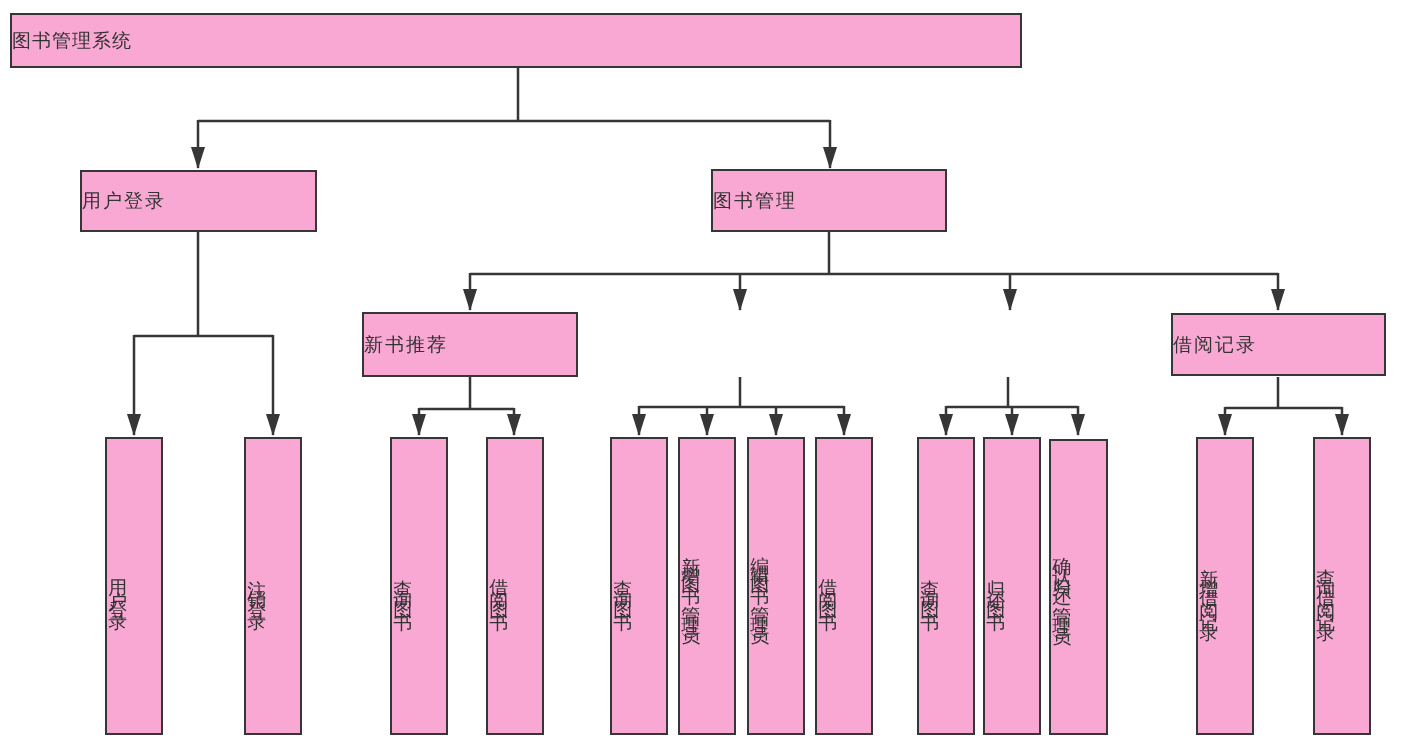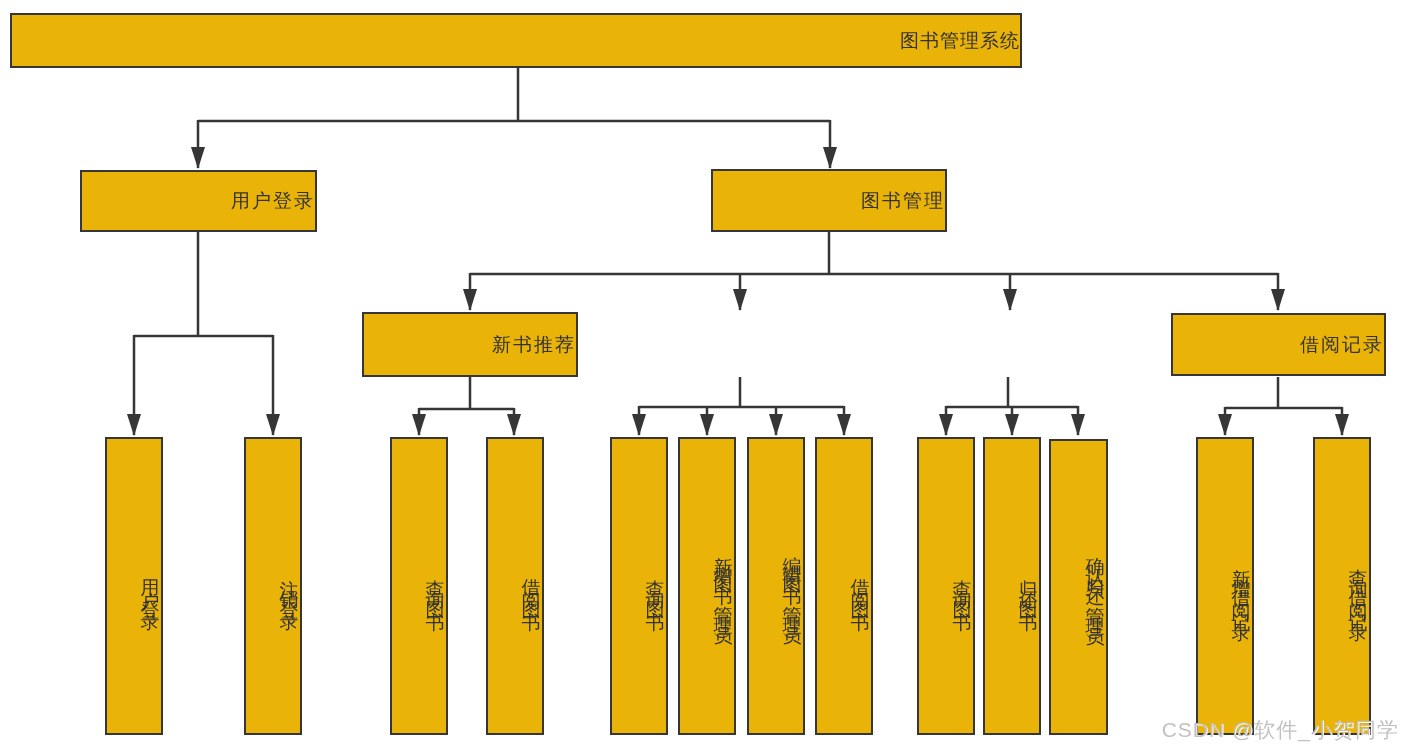--- a/index.html
+++ b/index.html
@@ -23,24 +23,24 @@
   }
   .connectors path.ln {
     fill: none;
     stroke: #363636;
     stroke-width: 2.5;
   }
   .node {
     position: absolute;
     box-sizing: border-box;
     border: 2.5px solid #363636;
-    background: #eab308;
+    background: #f9a8d4;
     display: flex;
     align-items: center;
-    justify-content: flex-end;
+    justify-content: flex-start;
     color: #333333;
   }
   .node.h span {
     font-size: 19px;
     letter-spacing: 2px;
     white-space: nowrap;
   }
   .node.root span {
     font-size: 19px;
     letter-spacing: 1px;
@@ -121,21 +121,21 @@
   <div class="node h" style="left:80px; top:170px; width:237px; height:62px;">
     <span>用户登录</span>
   </div>
   <div class="node h" style="left:711px; top:169px; width:236px; height:63px;">
     <span>图书管理</span>
   </div>
 
   <div class="node h" style="left:362px; top:312px; width:216px; height:65px;">
     <span>新书推荐</span>
   </div>
-  <div class="node h" style="left:1171px; top:313px; width:215px; height:63px;padding-left:28px;">
+  <div class="node h" style="left:1171px; top:313px; width:215px; height:63px;">
     <span>借阅记录</span>
   </div>
 
   <div class="node v" style="left:105px; top:437px; width:58px; height:298px;">
     <span>用户登录</span>
   </div>
   <div class="node v" style="left:244px; top:437px; width:58px; height:298px;">
     <span>注销登录</span>
   </div>
 
@@ -169,15 +169,14 @@
     <span>确认归还（管理员）</span>
   </div>
 
   <div class="node v" style="left:1196px; top:437px; width:58px; height:298px;">
     <span>新增借阅记录</span>
   </div>
   <div class="node v" style="left:1313px; top:437px; width:58px; height:298px;">
     <span>查询借阅记录</span>
   </div>
 
-  <div class="watermark">CSDN @软件_小贺同学</div>
 
 </div>
 
 </body></html>

